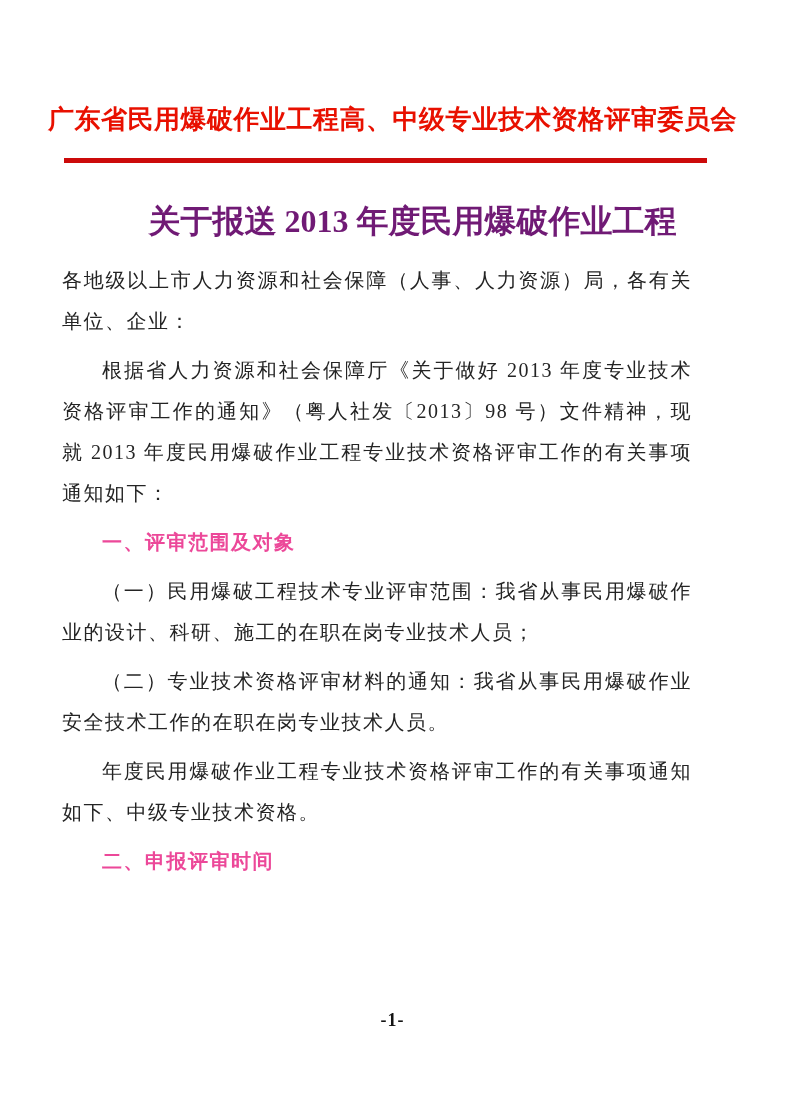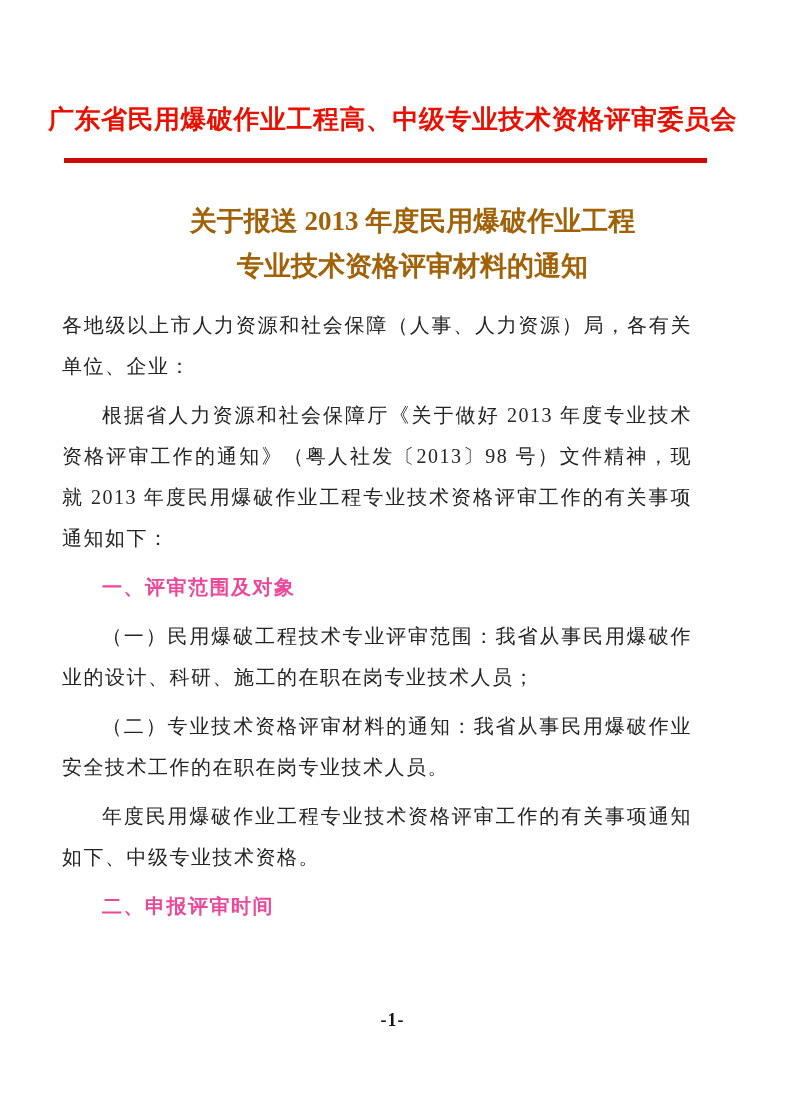--- a/index.html
+++ b/index.html
@@ -30,24 +30,24 @@
     white-space: nowrap;
   }
   .letterhead-rule {
     height: 5px;
     background: #cc0a0a;
     margin: 20px 78px 0 64px;
   }
   .doc-title {
     margin: 36px 0 0 0;
     text-align: center;
-    font-size: 27px;
+    font-size: 32px;
     line-height: 45px;
     font-weight: bold;
-    color: #a16207;
+    color: #701a75;
     padding-left: 40px;
   }
   .doc-title-line { display: block; }
   .doc-body {
     margin: 16px 93px 0 62px;
     font-size: 20px;
     line-height: 41px;
     letter-spacing: 1.5px;
     text-align: justify;
     color: #242424;
@@ -83,21 +83,20 @@
 <body>
 
 <div class="page">
 
   <h1 class="letterhead-title">广东省民用爆破作业工程高、中级专业技术资格评审委员会</h1>
 
   <div class="letterhead-rule"></div>
 
   <h2 class="doc-title">
     <span class="doc-title-line">关于报送 2013 年度民用爆破作业工程</span>
-    <span class="doc-title-line">专业技术资格评审材料的通知</span>
   </h2>
 
   <div class="doc-body">
     <p class="salutation">各地级以上市人力资源和社会保障（人事、人力资源）局，各有关单位、企业：</p>
     <p class="para">根据省人力资源和社会保障厅《关于做好 2013 年度专业技术资格评审工作的通知》（粤人社发〔2013〕98 号）文件精神，现就 2013 年度民用爆破作业工程专业技术资格评审工作的有关事项通知如下：</p>
     <h3 class="section-heading">一、评审范围及对象</h3>
     <p class="para">（一）民用爆破工程技术专业评审范围：我省从事民用爆破作业的设计、科研、施工的在职在岗专业技术人员；</p>
     <p class="para">（二）专业技术资格评审材料的通知：我省从事民用爆破作业安全技术工作的在职在岗专业技术人员。</p>
     <p class="para">年度民用爆破作业工程专业技术资格评审工作的有关事项通知如下、中级专业技术资格。</p>
     <h3 class="section-heading">二、申报评审时间</h3>

